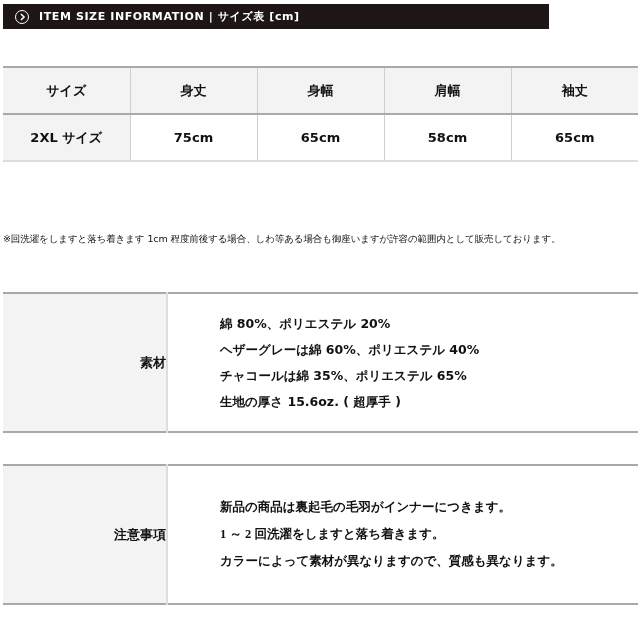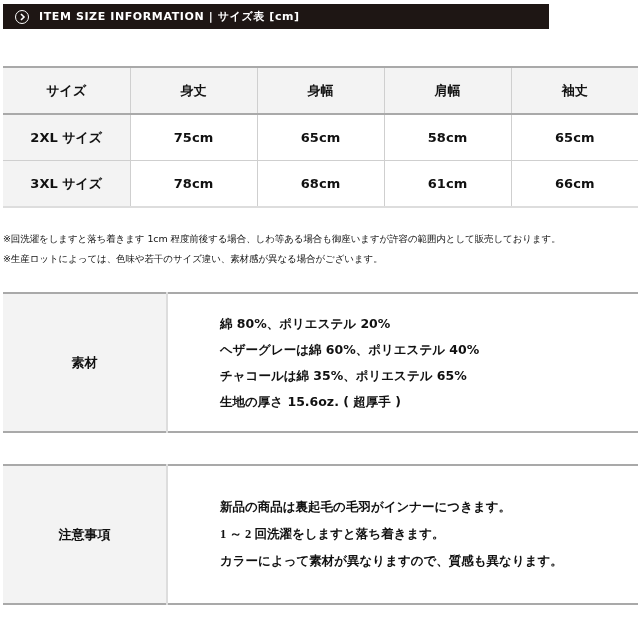--- a/index.html
+++ b/index.html
@@ -103,21 +103,21 @@
     }
     .info-table td {
       height: 137px;
       padding: 0;
       vertical-align: middle;
       margin-top: 14px;
     }
     .info-table .label-cell {
       width: 163px;
       background: #f3f3f3;
-      text-align: center;
+      text-align: right;
       font-size: 13px;
       font-weight: bold;
       border-right: 2px solid #dddddd;
     }
     .info-table .value-cell {
       background: #ffffff;
       padding-left: 52px;
       font-size: 12.5px;
       font-weight: bold;
       line-height: 26px;
@@ -150,33 +150,25 @@
     </tr>
   </thead>
   <tbody>
     <tr>
       <td>2XL サイズ</td>
       <td>75cm</td>
       <td>65cm</td>
       <td>58cm</td>
       <td>65cm</td>
     </tr>
-    <tr>
-      <td>3XL サイズ</td>
-      <td>78cm</td>
-      <td>68cm</td>
-      <td>61cm</td>
-      <td>66cm</td>
-    </tr>
   </tbody>
 </table>
 
 <div class="notes">
   <div>※回洗濯をしますと落ち着きます 1cm 程度前後する場合、しわ等ある場合も御座いますが許容の範囲内として販売しております。</div>
-  <div>※生産ロットによっては、色味や若干のサイズ違い、素材感が異なる場合がございます。</div>
 </div>
 
 <table class="info-table material-table">
   <tbody>
       <tr>
     <td class="label-cell">素材</td>
     <td class="value-cell">
       <span class="line">綿 80%、ポリエステル 20%</span>
       <span class="line">ヘザーグレーは綿 60%、ポリエステル 40%</span>
       <span class="line">チャコールは綿 35%、ポリエステル 65%</span>

